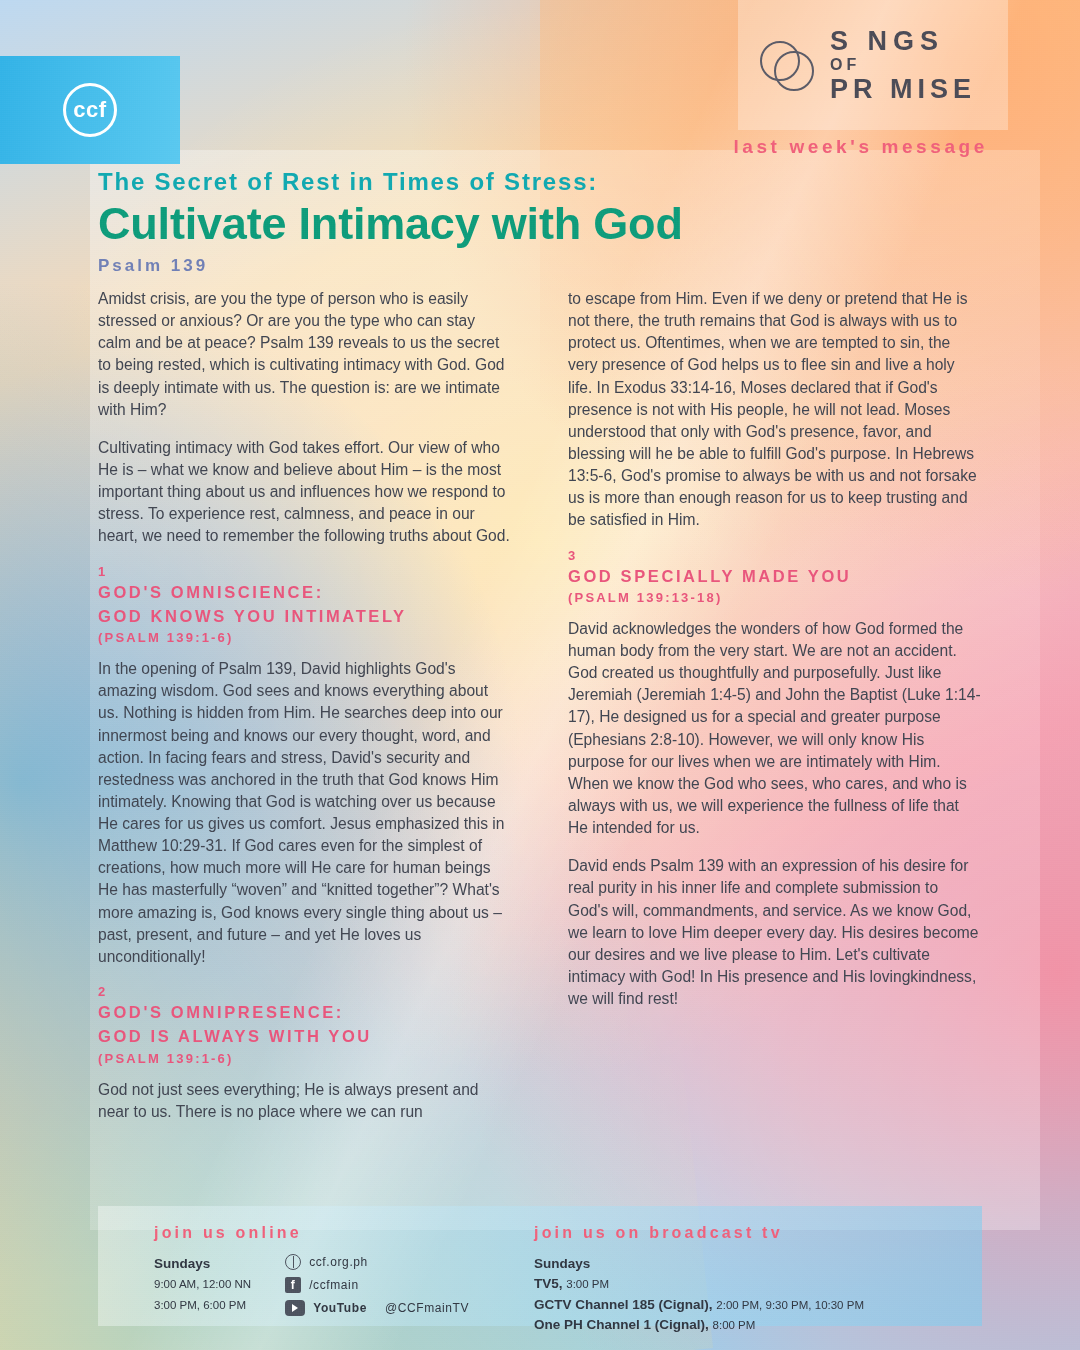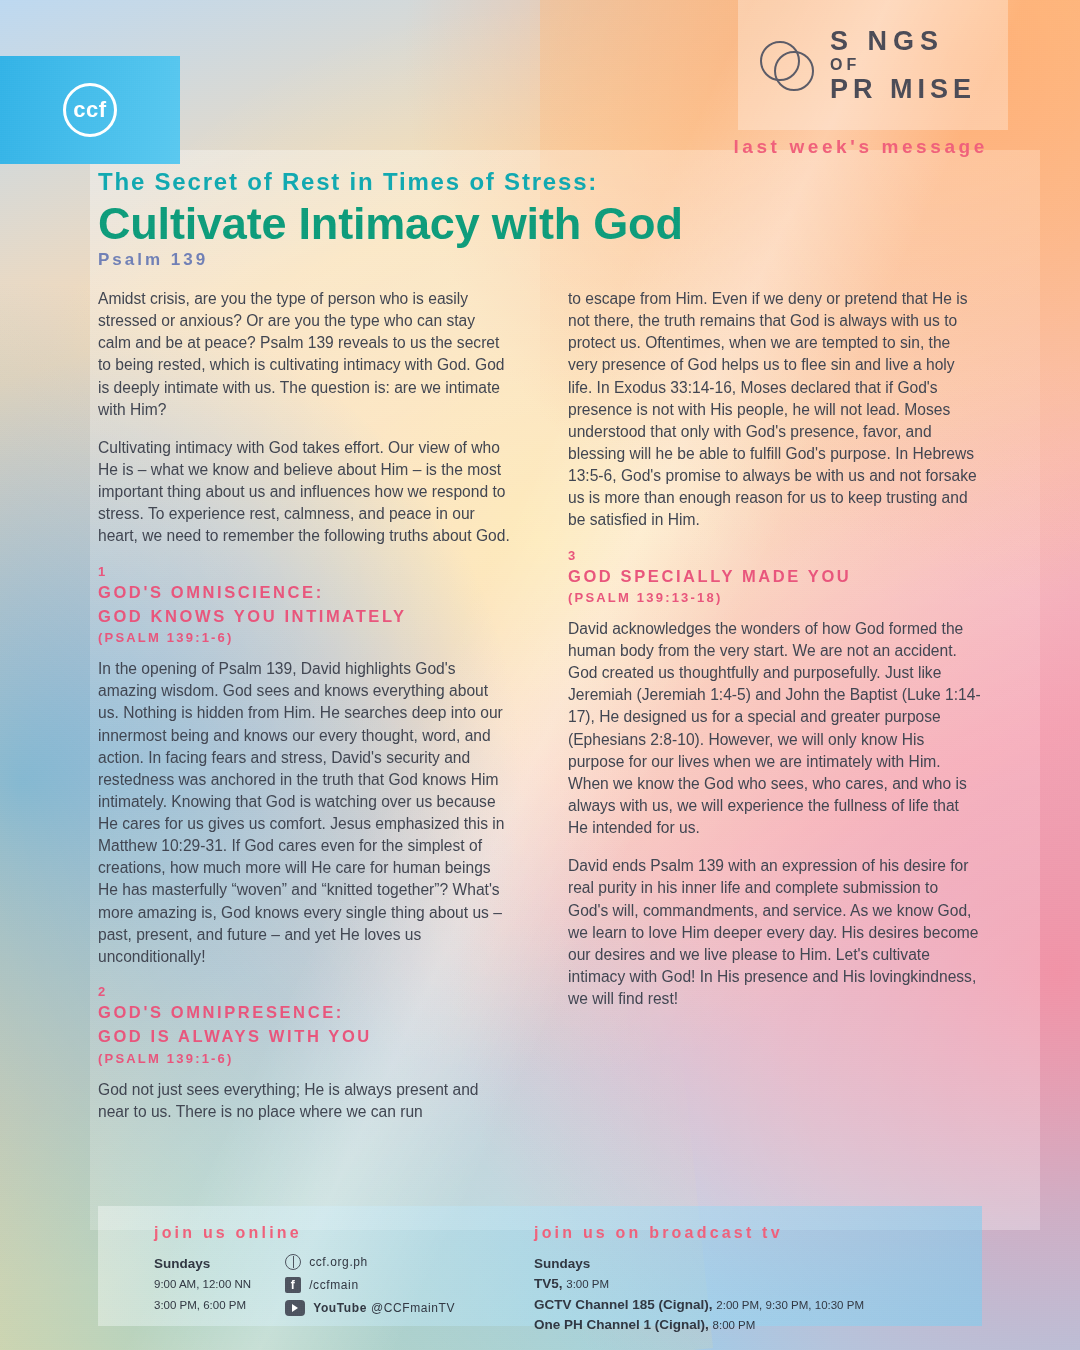--- a/index.html
+++ b/index.html
@@ -97,20 +97,21 @@
   .headline { position: absolute; left: 98px; top: 168px; width: 880px; }
   .kicker {
     font-size: 24px; font-weight: 700; color: #0fa8b0; letter-spacing: 1.8px;
   }
   .title {
     font-size: 45px; font-weight: 700; color: #0c9b7a; letter-spacing: -0.2px;
     margin-top: 2px;
   }
   .ref {
     font-size: 17px; font-weight: 700; color: #6f7fb5; letter-spacing: 3px;
+    margin-top: 6px;
   }
 
   
   .cols {
     position: absolute; left: 98px; top: 288px; width: 884px;
     display: flex; gap: 56px;
   }
   .col { width: 414px; }
   p.body {
     font-size: 15.6px; line-height: 1.42; color: #3f4450; margin-bottom: 16px;
@@ -156,21 +157,21 @@
     background: #4c525e; color: #fff; font-weight: 700; font-size: 12px;
     text-align: center; line-height: 16px; border-radius: 2px;
   }
   .ico.yt {
     background: #4c525e; border-radius: 4px; position: relative; width: 20px;
   }
   .ico.yt:after {
     content: ""; position: absolute; left: 7px; top: 4px;
     border-left: 6px solid #fff; border-top: 4px solid transparent; border-bottom: 4px solid transparent;
   }
-  .yt-wrap { display: flex; align-items: center; gap: 4px; }
+  .yt-wrap { display: flex; align-items: center; gap: 18px; }
 </style>
 </head>
 <body>
 
 <div class="bg"></div>
 <div class="bg-diag2"></div>
 <div class="bg-diag3"></div>
 <div class="bg-diag1"></div>
 <div class="bg-wash"></div>
 

